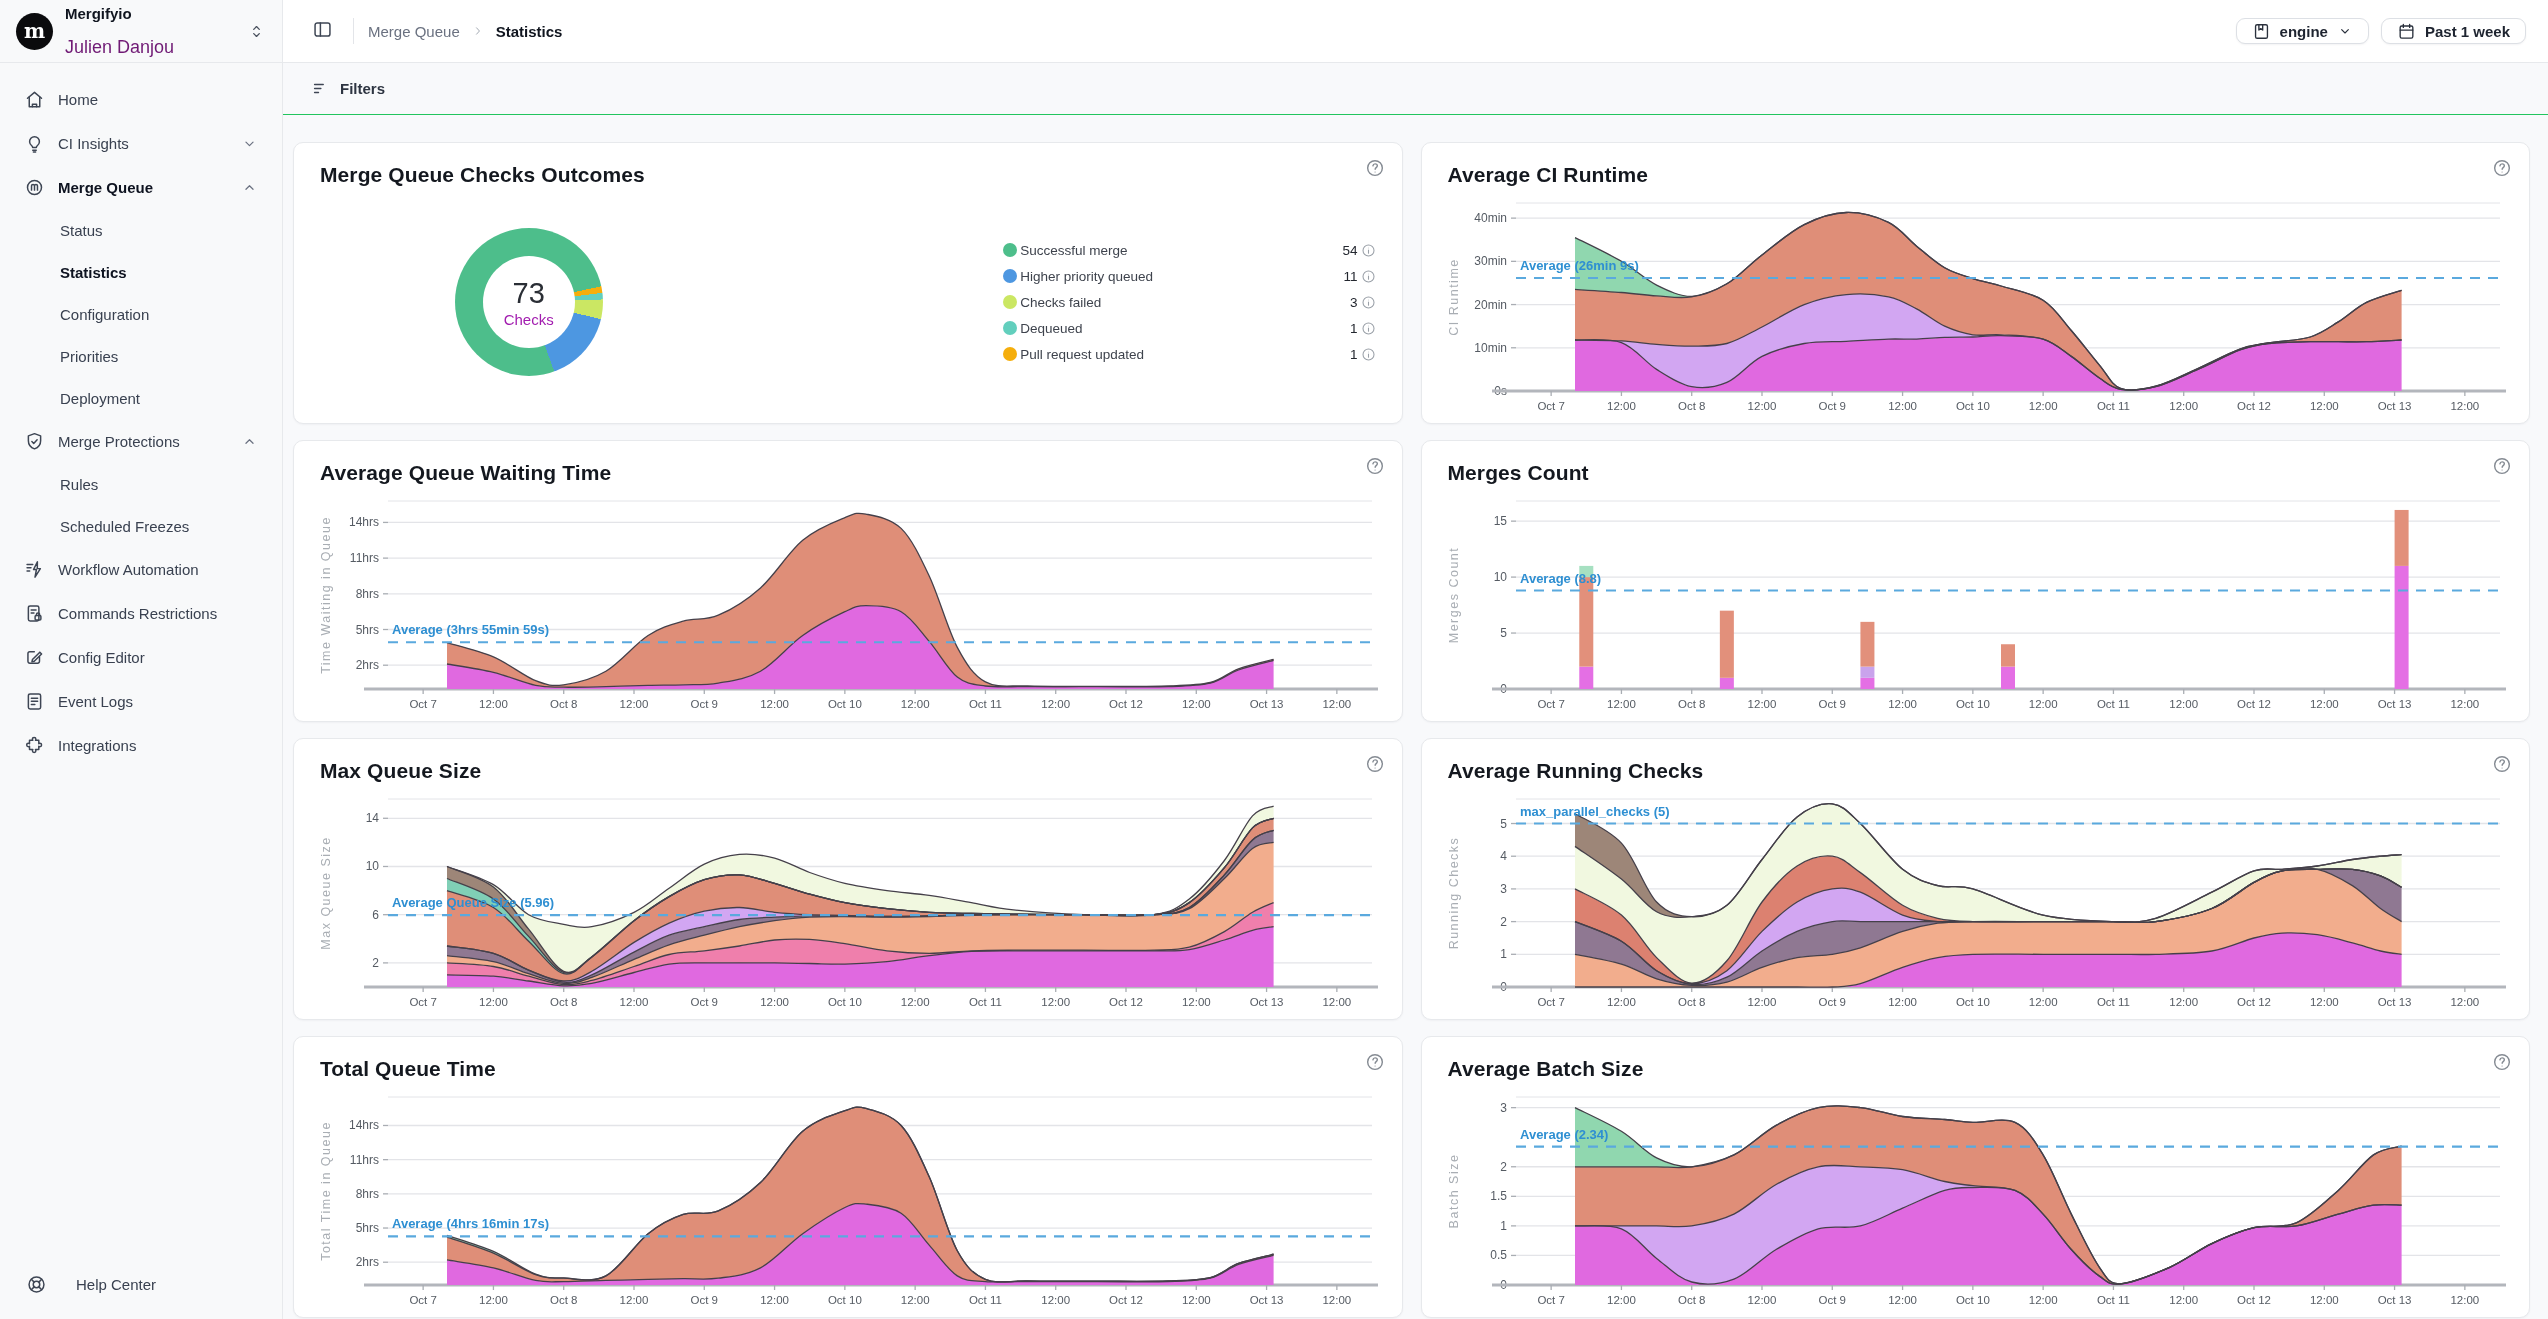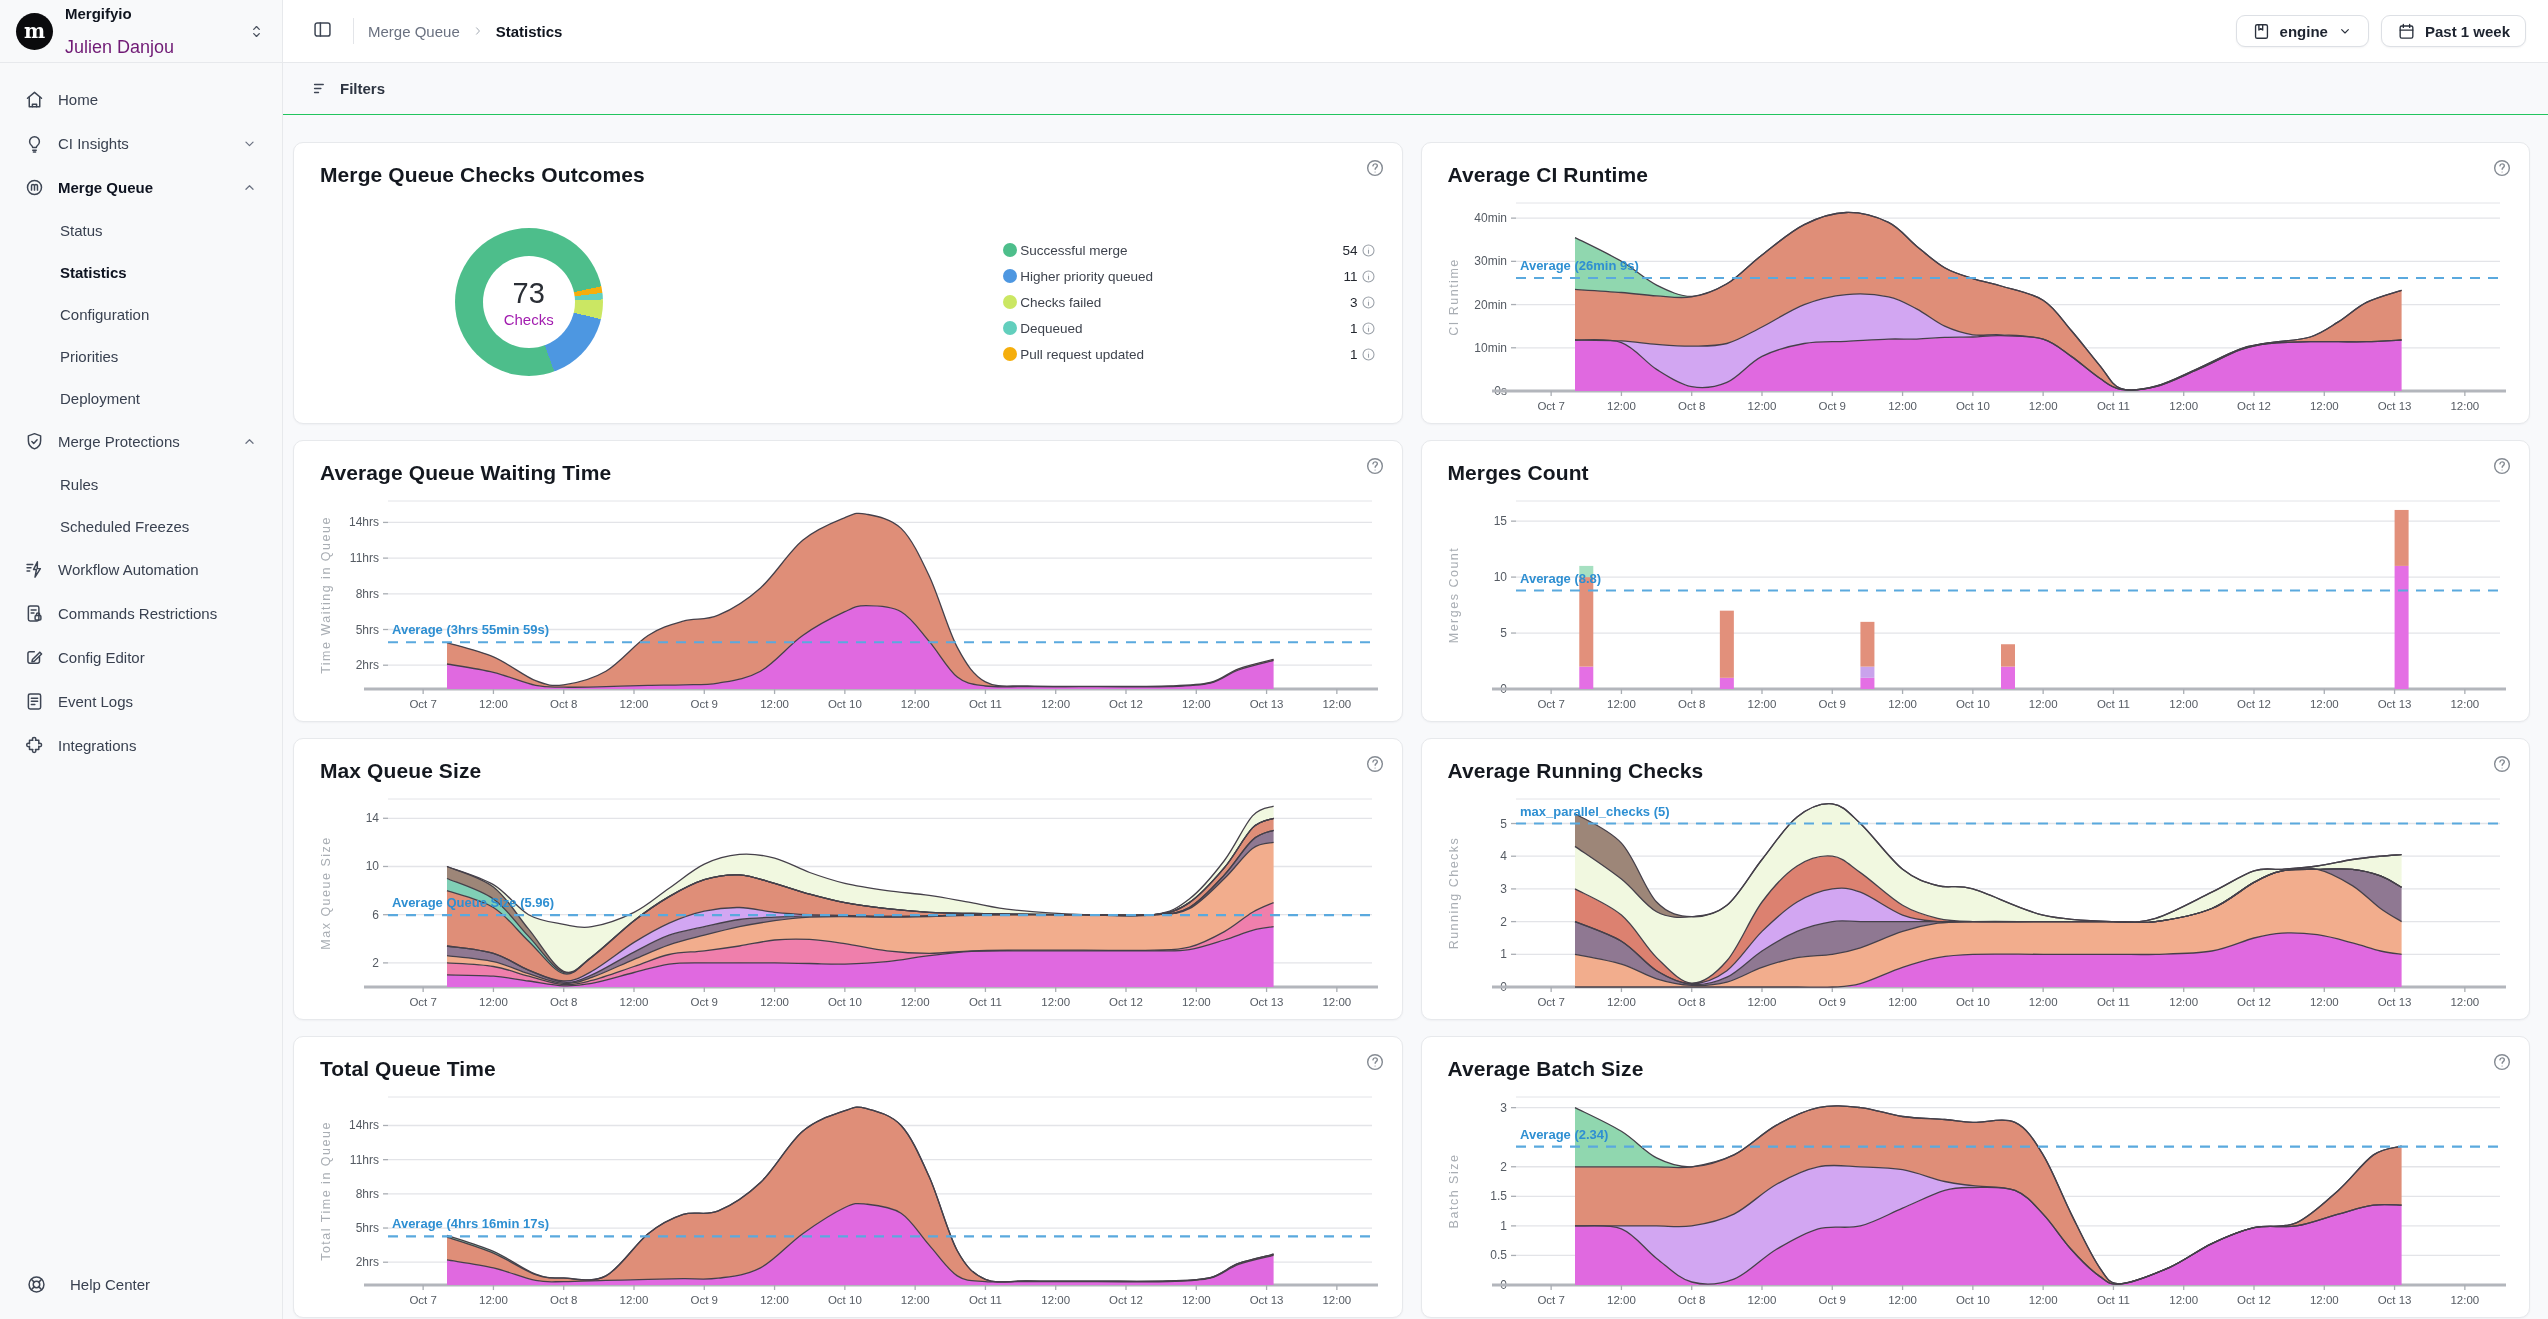--- a/index.html
+++ b/index.html
@@ -22,37 +22,37 @@
   nav{flex:1;padding:14px 14px 0;overflow:hidden}
   .nav-item{display:flex;align-items:center;gap:13px;height:44px;padding:0 10px;border-radius:8px;
             font-size:15px;color:#394150;cursor:pointer}
   .nav-item .chev{margin-left:auto;color:#6A7180;display:flex}
   .nav-item.section-active{font-weight:700;color:#0E1320}
   .nav-item .nicon{display:flex;color:#3E4654}
   .nav-child{height:42px;padding-left:46px;display:flex;align-items:center;font-size:15px;
              color:#394150;border-radius:8px;cursor:pointer}
   .nav-child.active{font-weight:700;color:#0E1320}
   .sidebar-footer{padding:14px 16px 24px}
-  .footer-item{display:flex;gap:23px;align-items:center;font-size:15px;color:#394150;
+  .footer-item{display:flex;gap:29px;align-items:center;font-size:15px;color:#394150;
                padding:0 10px;cursor:pointer}
   .footer-item .nicon{display:flex;color:#3E4654}
 
   
   main{flex:1;display:flex;flex-direction:column;min-width:0}
   .topbar{height:63px;background:#fff;border-bottom:1px solid #E7E9EC;display:flex;
           align-items:center;padding:0 22px;gap:14px}
   .icon-btn{display:flex;align-items:center;justify-content:center;width:34px;height:34px;
             border:none;background:none;color:#3E4654;cursor:pointer;border-radius:7px}
   .vdivider{width:1px;height:26px;background:#E3E5E9}
   .breadcrumb{display:flex;align-items:center;gap:11px;font-size:15px}
   .bc-parent{color:#6A7180;cursor:pointer}
   .bc-sep{color:#A2A8B1;display:flex}
   .bc-current{font-weight:700;color:#10151F}
   .topbar-right{margin-left:auto;display:flex;gap:12px}
-  .tb-btn{display:flex;align-items:center;gap:9px;height:32px;padding:0 15px;background:#fff;
+  .tb-btn{display:flex;align-items:center;gap:9px;height:26px;padding:0 15px;background:#fff;
           border:1px solid #DDE0E5;border-radius:9px;font-size:15px;font-weight:600;color:#1E2430;
           box-shadow:0 1px 2px rgba(16,24,40,.05);cursor:pointer;font-family:inherit}
   .tb-btn .bicon{display:flex;color:#2A313D}
   .filtersbar{height:52px;display:flex;padding:0 22px;border-bottom:1px solid #22c55e}
   .filters-btn{display:flex;align-items:center;gap:10px;font-size:15px;font-weight:600;color:#2E3542;
                background:none;border:none;cursor:pointer;font-family:inherit}
   .filters-btn .bicon{display:flex;color:#3E4654}
 
   .content{flex:1;padding:27px 18px 0 10px;display:grid;grid-template-columns:1fr 1fr;
            grid-auto-rows:282px;gap:16px 18px;overflow:hidden}

